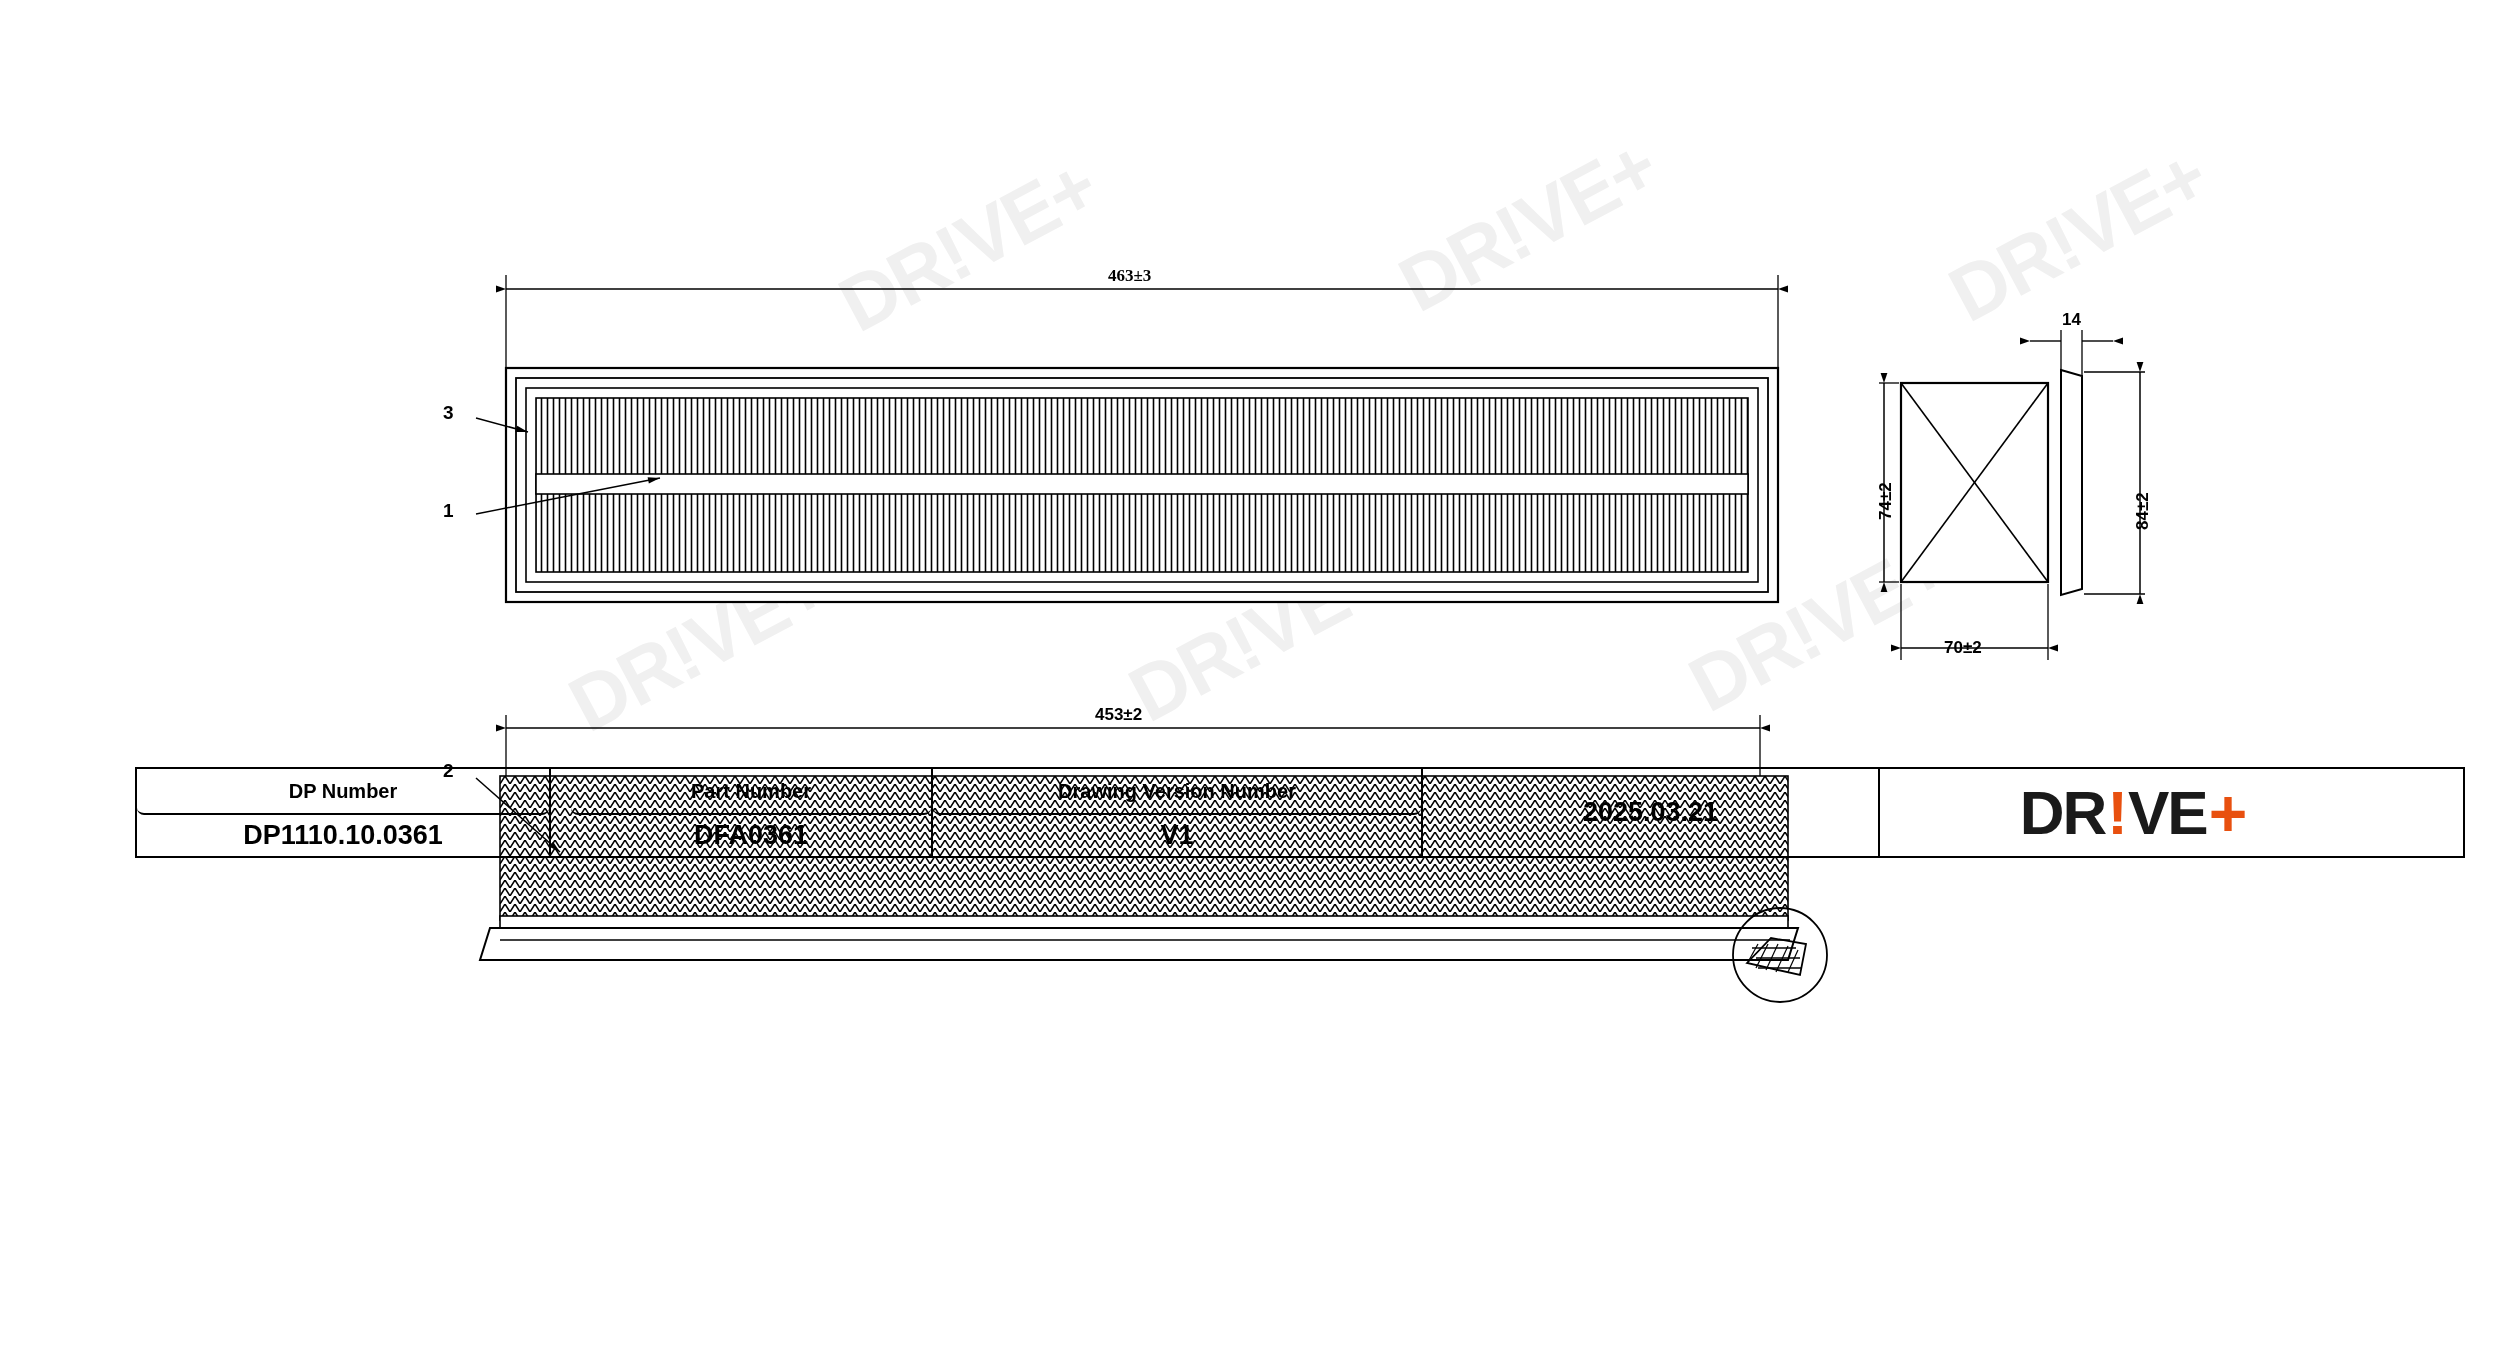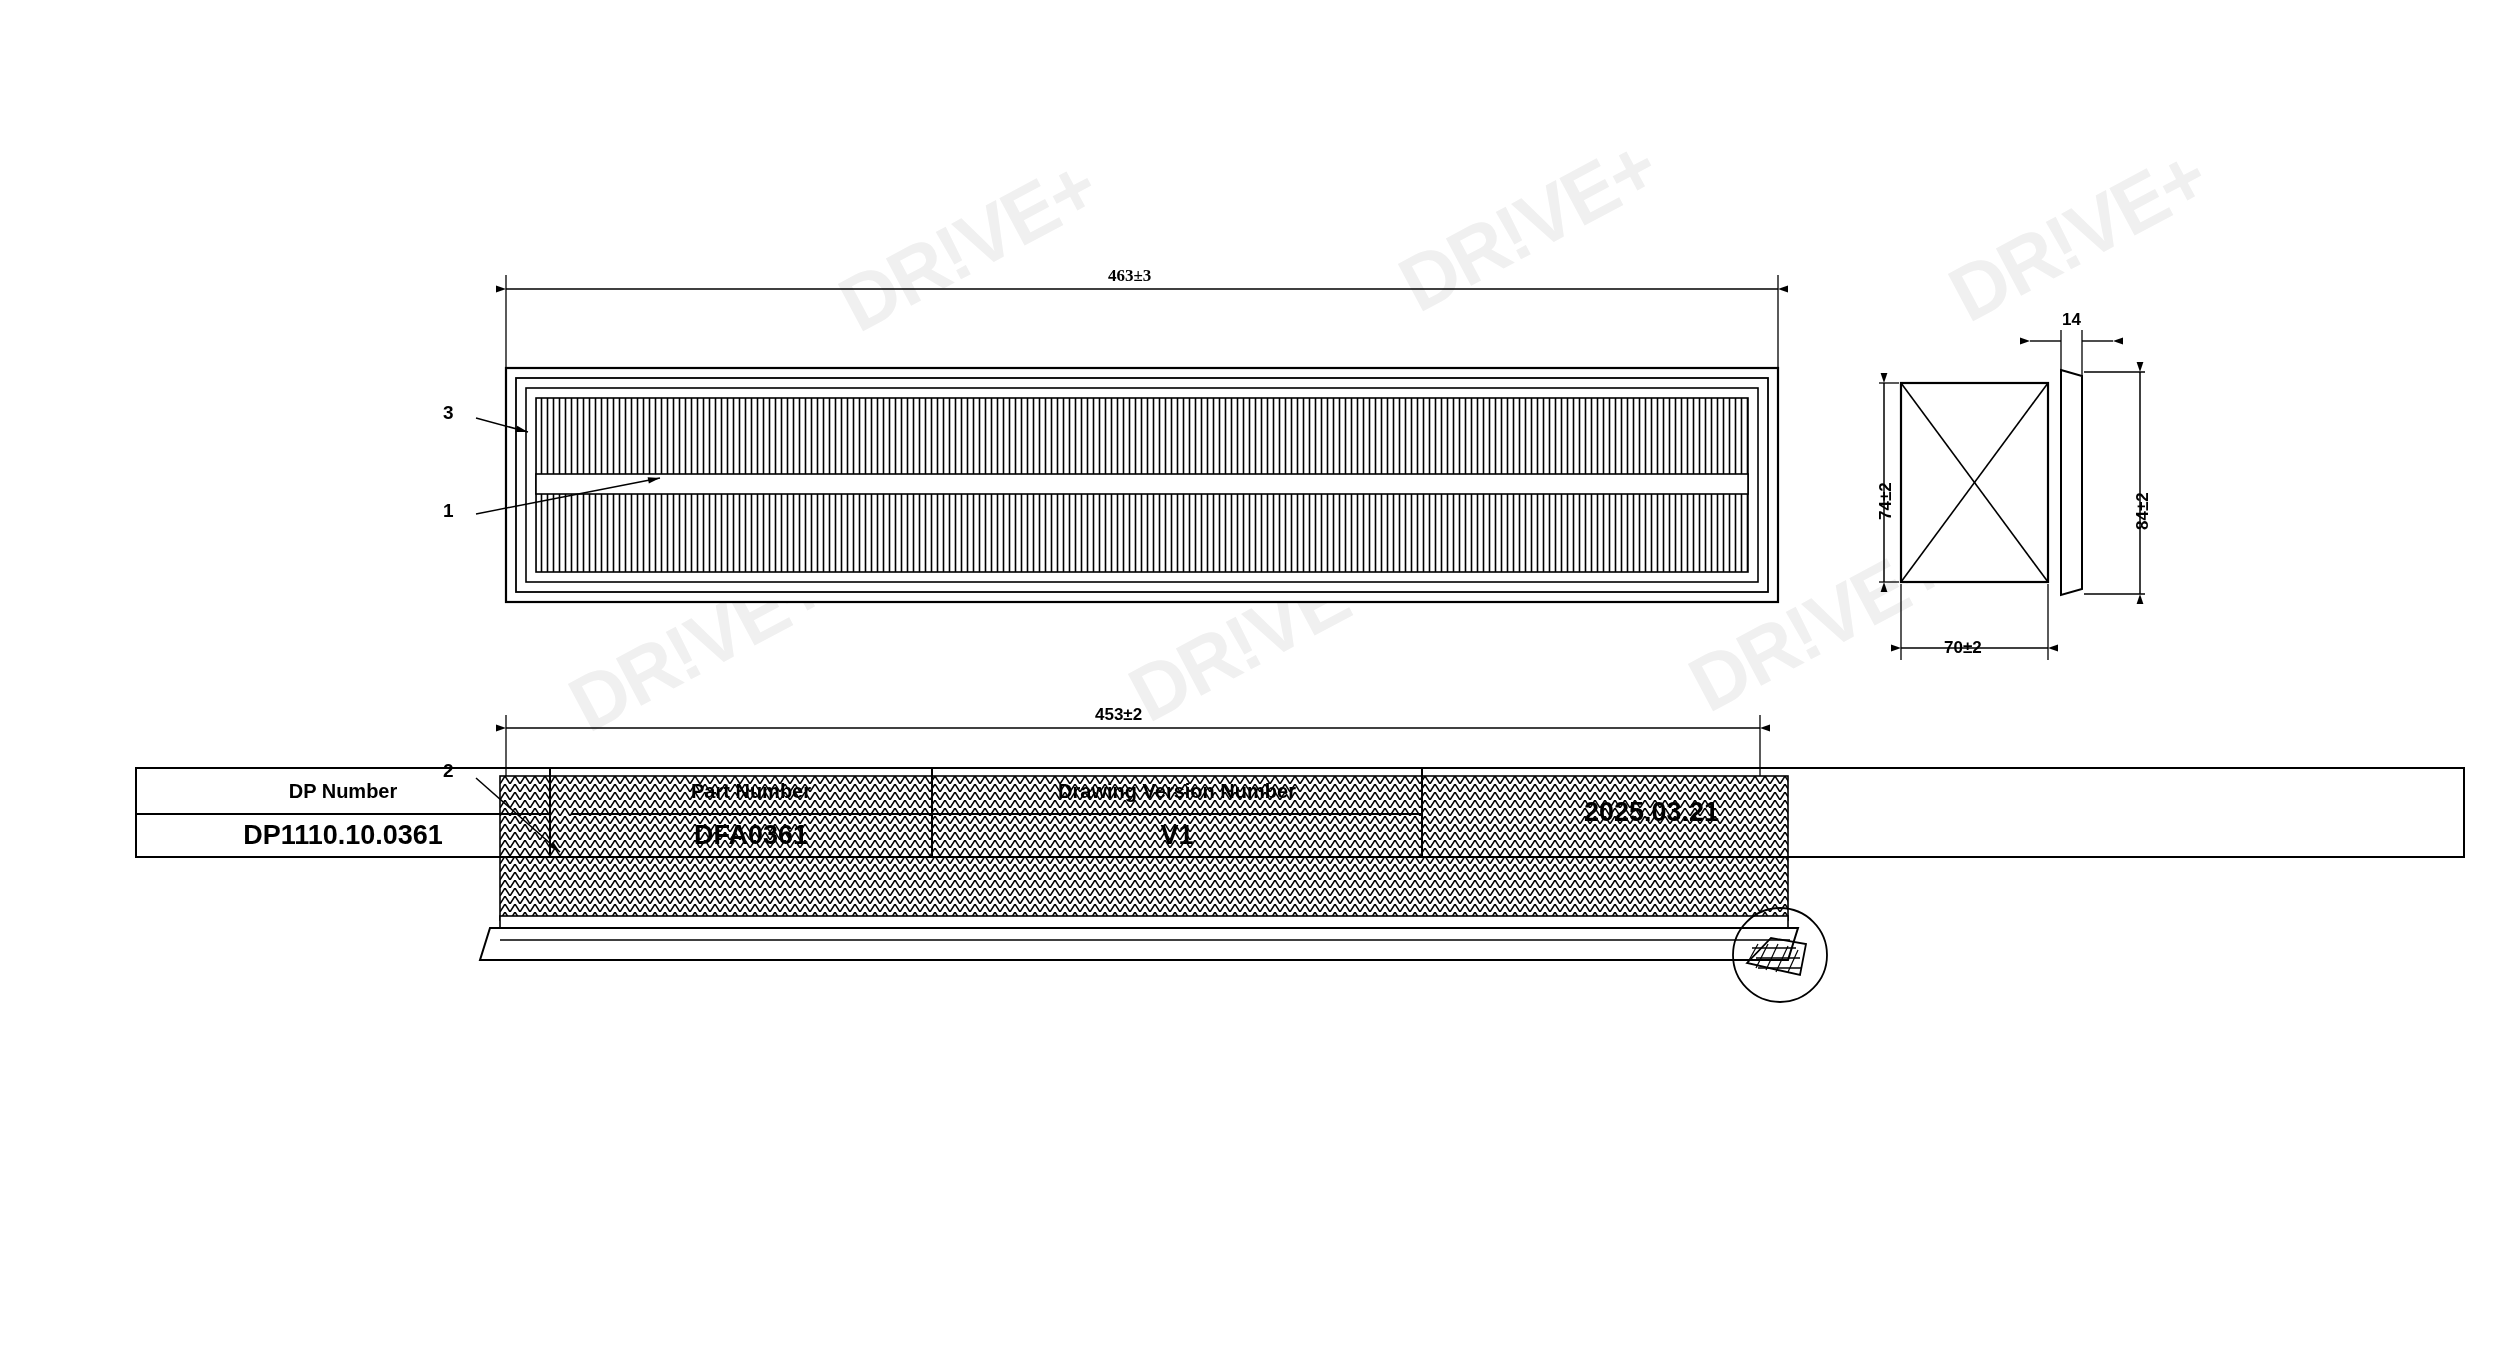--- a/index.html
+++ b/index.html
@@ -70,20 +70,21 @@
   .tb-col:last-child { border-right: none; }
   .tb-head {
     height: 46px;
     border-bottom: 2px solid #000;
     display: flex;
     align-items: center;
     justify-content: center;
     font-size: 20px;
     font-weight: bold;
     box-sizing: border-box;
+    border-radius: 7px;
   }
   .tb-val {
     flex: 1;
     display: flex;
     align-items: center;
     justify-content: center;
     font-size: 27px;
     font-weight: bold;
     box-sizing: border-box;
   }
@@ -228,13 +229,21 @@
     <div class="tb-head">Part Number</div>
     <div class="tb-val">DFA0361</div>
   </div>
   <div class="tb-col" style="width:490px;">
     <div class="tb-head">Drawing Version Number</div>
     <div class="tb-val">V1</div>
   </div>
   <div class="tb-col" style="width:457px;">
     <div class="tb-val">2025.03.21</div>
   </div>
+  <div class="tb-col tb-logo">
+    <div class="logo-text">
+      <span class="logo-dr">DR</span>
+        <span class="logo-bang">!</span>
+        <span class="logo-ve">VE</span>
+        <span class="logo-plus">+</span>
+    </div>
+  </div>
 </div>
 
 </body></html>

